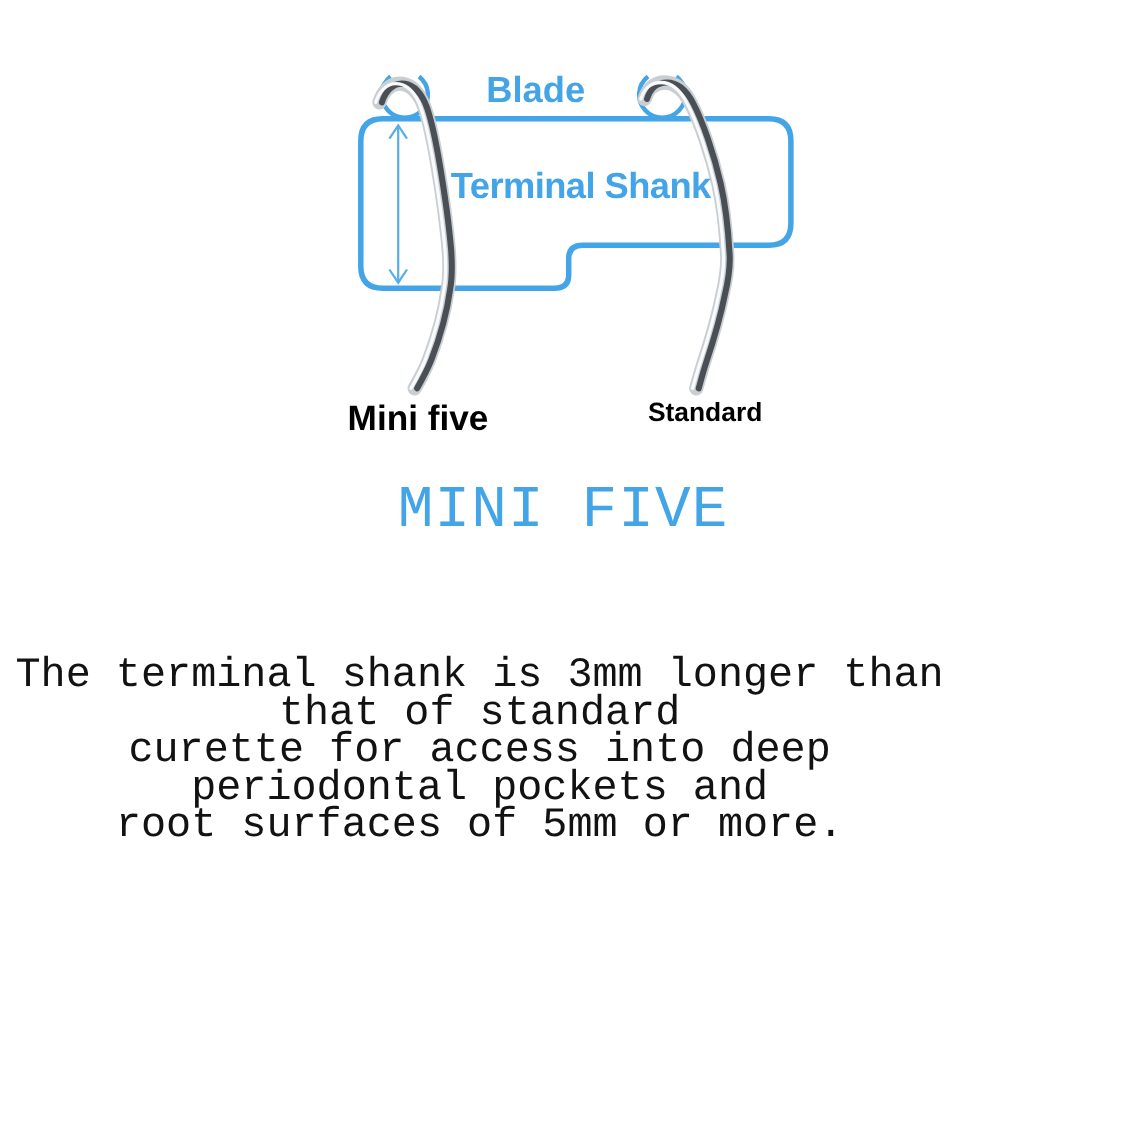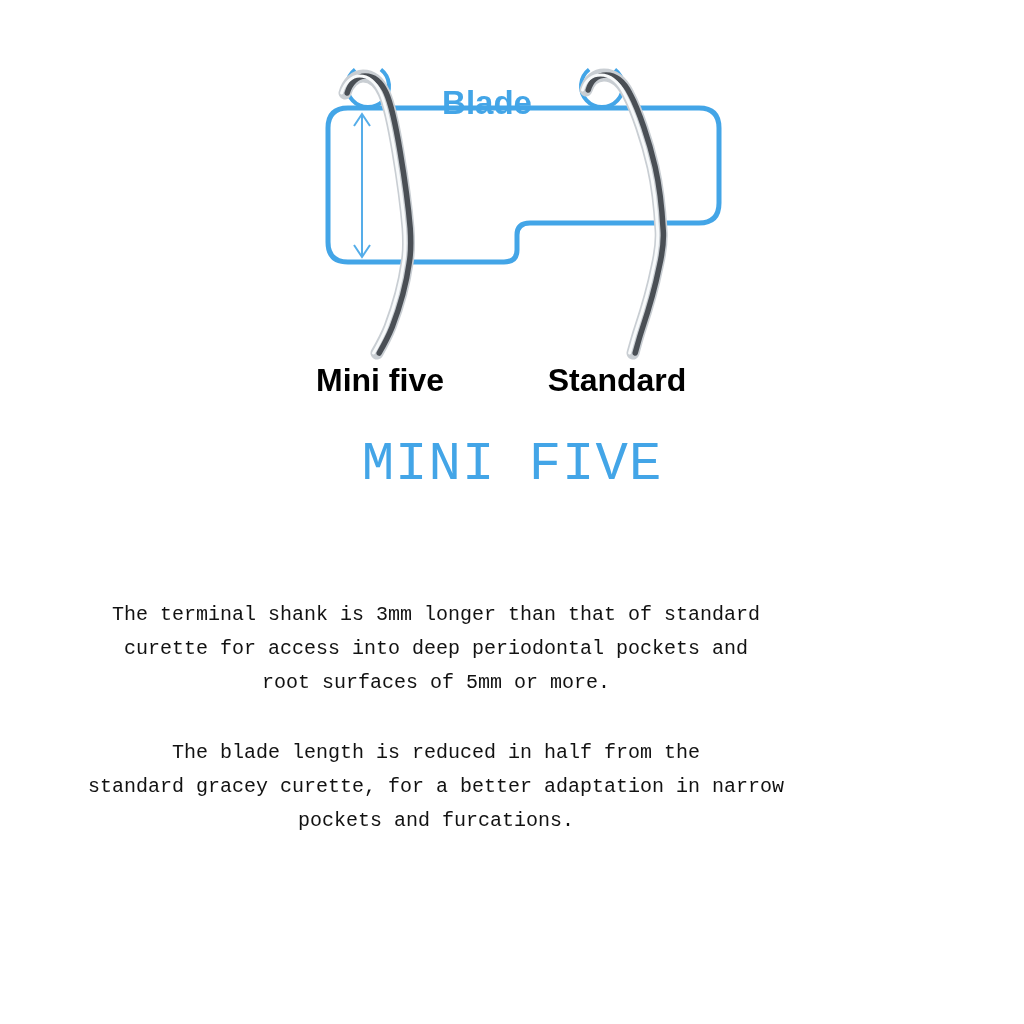--- a/index.html
+++ b/index.html
@@ -19,36 +19,36 @@
   .rod{fill:none;stroke-linecap:round;stroke-linejoin:round;}
   .rod-base{stroke:var(--metal-light,#c9ced3);stroke-width:13;}
   .rod-dark{stroke:var(--metal-dark,#4a4f55);stroke-width:5.5;}
   .rod-hi{stroke:#f8fafb;stroke-width:3;}
   .dlabel{
     position:absolute;transform:translateX(-50%);
     font-weight:bold;white-space:nowrap;
     color:var(--label-text,#000);
   }
   .dlabel.blue{color:var(--accent,#43a5e7);}
-  .blade-label{left:487px;top:63px;font-size:33px;margin-top:21px;}
+  .blade-label{left:487px;top:63px;font-size:33px;}
   .terminal-label{left:528px;top:150px;font-size:33px;letter-spacing:-.5px;}
   .mini-label{left:380px;top:362px;font-size:32px;}
-  .standard-label{left:617px;top:362px;font-size:32px;}
+  .standard-label{left:641px;top:362px;font-size:24px;}
   .title{
     position:absolute;left:0;top:432px;width:1024px;
     text-align:center;
     font-family:"Liberation Mono",monospace;
     font-size:54px;line-height:65px;letter-spacing:1px;
     color:var(--accent,#43a5e7);
   }
   .body-text{
     position:absolute;left:0;top:598px;width:872px;
     text-align:center;
     font-family:"Liberation Mono",monospace;
-    font-size:20px;line-height:34px;
+    font-size:38px;line-height:34px;
     color:var(--body-text,#121212);
   }
   .body-text p{margin:0 0 36px 0;white-space:pre-line;}
 </style>
 </head>
 <body>
 
 <div class="page">
 
   <div class="diagram">
@@ -76,30 +76,28 @@
       </g>
 
       <g>
         <use href="#rodR" class="rod rod-base"></use>
         <use href="#rodR" class="rod rod-dark" transform="translate(2.2,0)"></use>
         <use href="#rodR" class="rod rod-hi" transform="translate(-3.4,0)"></use>
       </g>
     </svg>
 
     <div class="dlabel blue blade-label">Blade</div>
+    <div class="dlabel blue terminal-label">Terminal Shank</div>
     <div class="dlabel mini-label">Mini five</div>
     <div class="dlabel standard-label">Standard</div>
   </div>
 
   <div class="title">
     <div>MINI FIVE</div>
   </div>
 
   <div class="body-text">
     <p>The terminal shank is 3mm longer than that of standard
 curette for access into deep periodontal pockets and
 root surfaces of 5mm or more.</p>
-    <p>The blade length is reduced in half from the
-standard gracey curette, for a better adaptation in narrow
-pockets and furcations.</p>
   </div>
 
 </div>
 
 </body></html>

